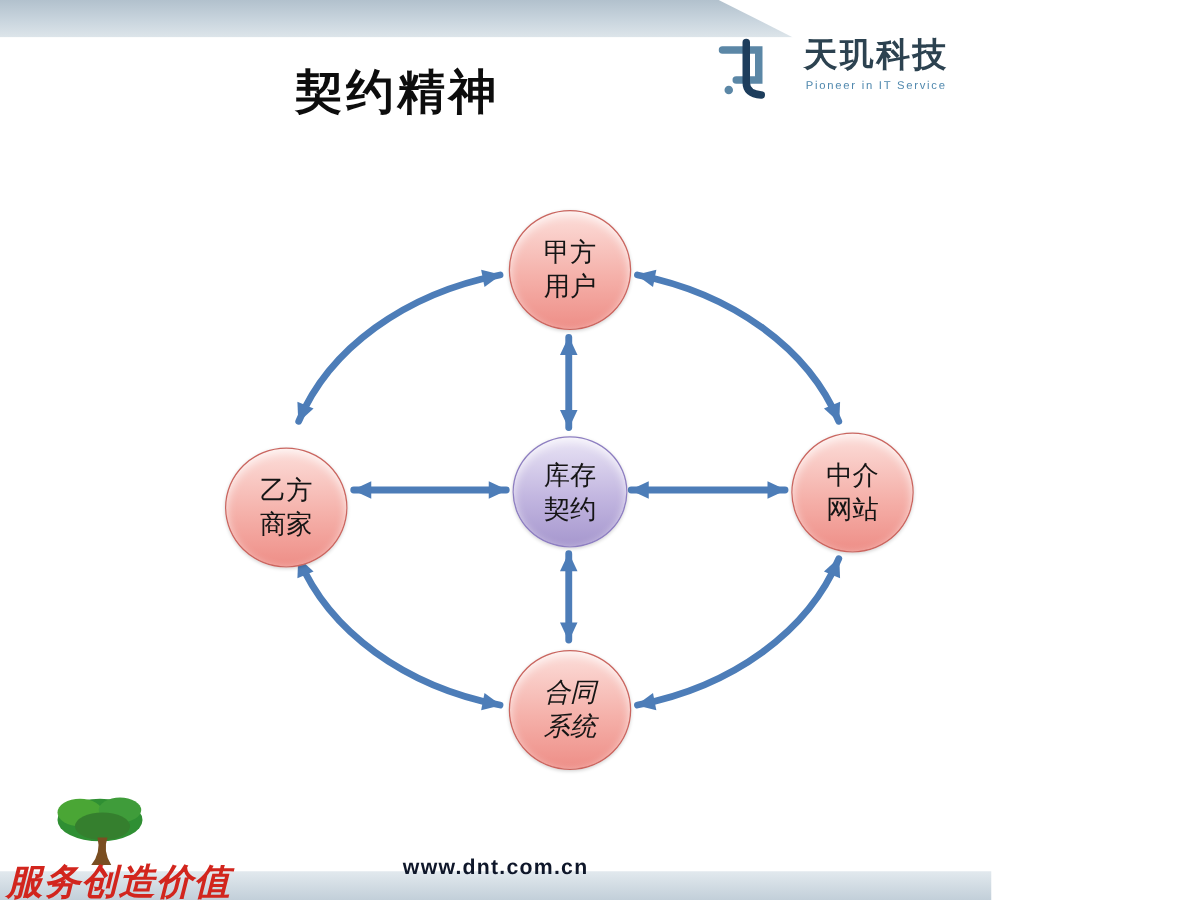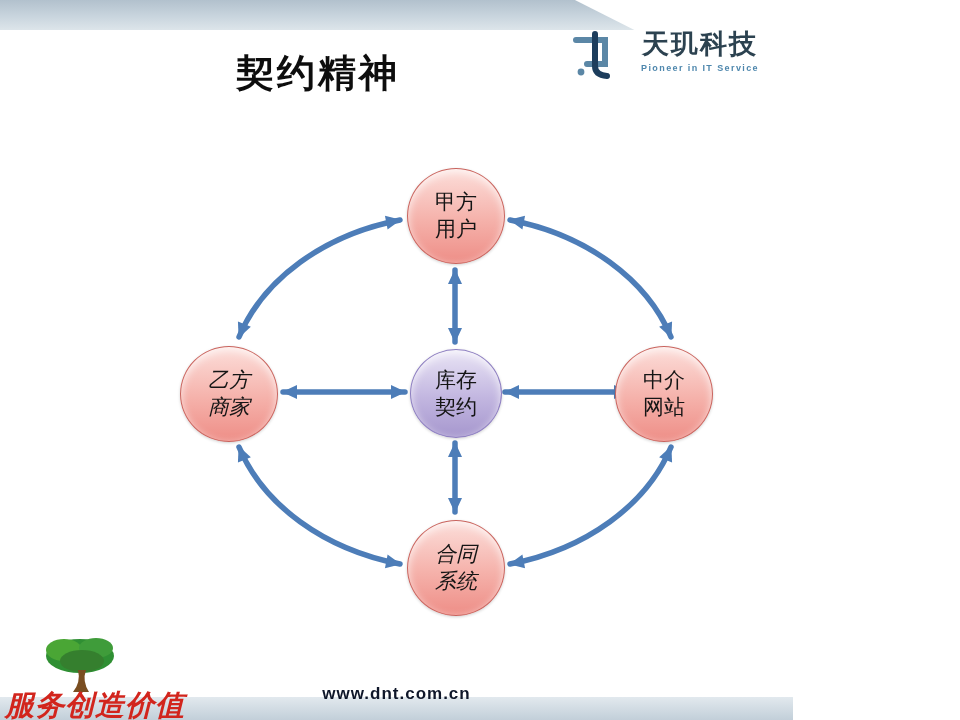--- a/index.html
+++ b/index.html
@@ -18,21 +18,21 @@
   .title{
     position:absolute;left:236px;top:48px;
     font-size:38px;font-weight:bold;color:#0d0d0d;letter-spacing:3px;
   }
   .logo{
     position:absolute;top:30px;right:34px;
     display:flex;align-items:flex-start;gap:22px;
   }
   .logo-text{display:flex;flex-direction:column;align-items:center;}
   .company-name{font-size:27px;font-weight:bold;color:#2c4250;letter-spacing:2px;line-height:1.1;}
-  .logo-tagline{font-size:9px;color:#4e87ad;letter-spacing:1.4px;margin-top:3px;font-weight:bold;}
+  .logo-tagline{font-size:9px;color:#4e87ad;letter-spacing:1.4px;margin-top:3px;}
 
   
   .diagram{position:absolute;left:0;top:0;width:960px;height:720px;border-radius:31px;}
   .arrows{position:absolute;left:0;top:0;}
   .node{
     position:absolute;border-radius:50%;
     display:flex;flex-direction:column;align-items:center;justify-content:center;
     text-align:center;
     font-family:"DejaVu Serif","Liberation Serif",serif;
     font-size:21px;color:#151515;line-height:1.28;
@@ -40,23 +40,23 @@
   }
   .node.pink{
     background:linear-gradient(180deg,var(--pink_top) 0%,#f5b1aa 55%,var(--pink_bottom) 100%);
     border:1.5px solid var(--pink_border);
   }
   .node.purple{
     background:linear-gradient(180deg,var(--purple_top) 0%,#c2b6e0 55%,var(--purple_bottom) 100%);
     border:1.5px solid var(--purple_border);
   }
   #node-top   {left:407px;top:168px;width:96px;height:94px;}
-  #node-left  {left:180px;top:346px;width:96px;height:94px;font-style:italic;}
+  #node-left  {left:180px;top:358px;width:96px;height:94px;}
   #node-center{left:410px;top:349px;width:90px;height:87px;text-align:right;}
-  #node-right {left:615px;top:346px;width:96px;height:94px;justify-content:center;}
+  #node-right {left:633px;top:346px;width:96px;height:94px;justify-content:center;}
   #node-bottom{left:407px;top:520px;width:96px;height:94px;font-style:italic;}
 
   
   .bottom-band{
     position:absolute;left:0;bottom:0;width:100%;height:23px;
     background:linear-gradient(180deg,#e2e9ee 0%,#c2cfd9 100%);
   }
   .tree-logo{position:absolute;left:34px;top:634px;z-index:2;}
   .slogan{
     position:absolute;left:5px;top:674px;z-index:3;

